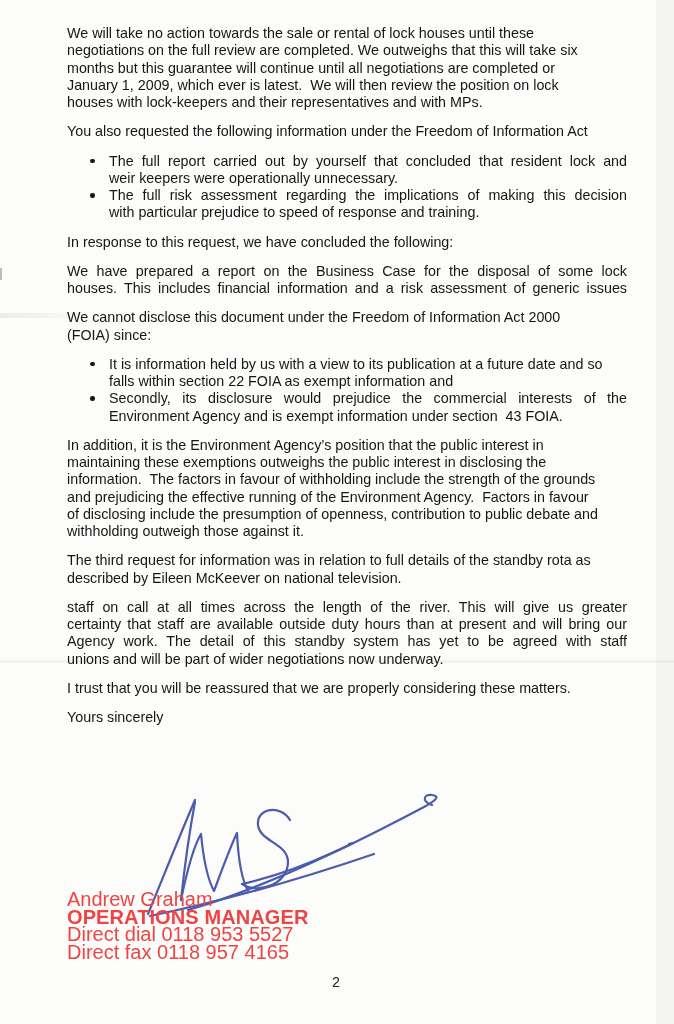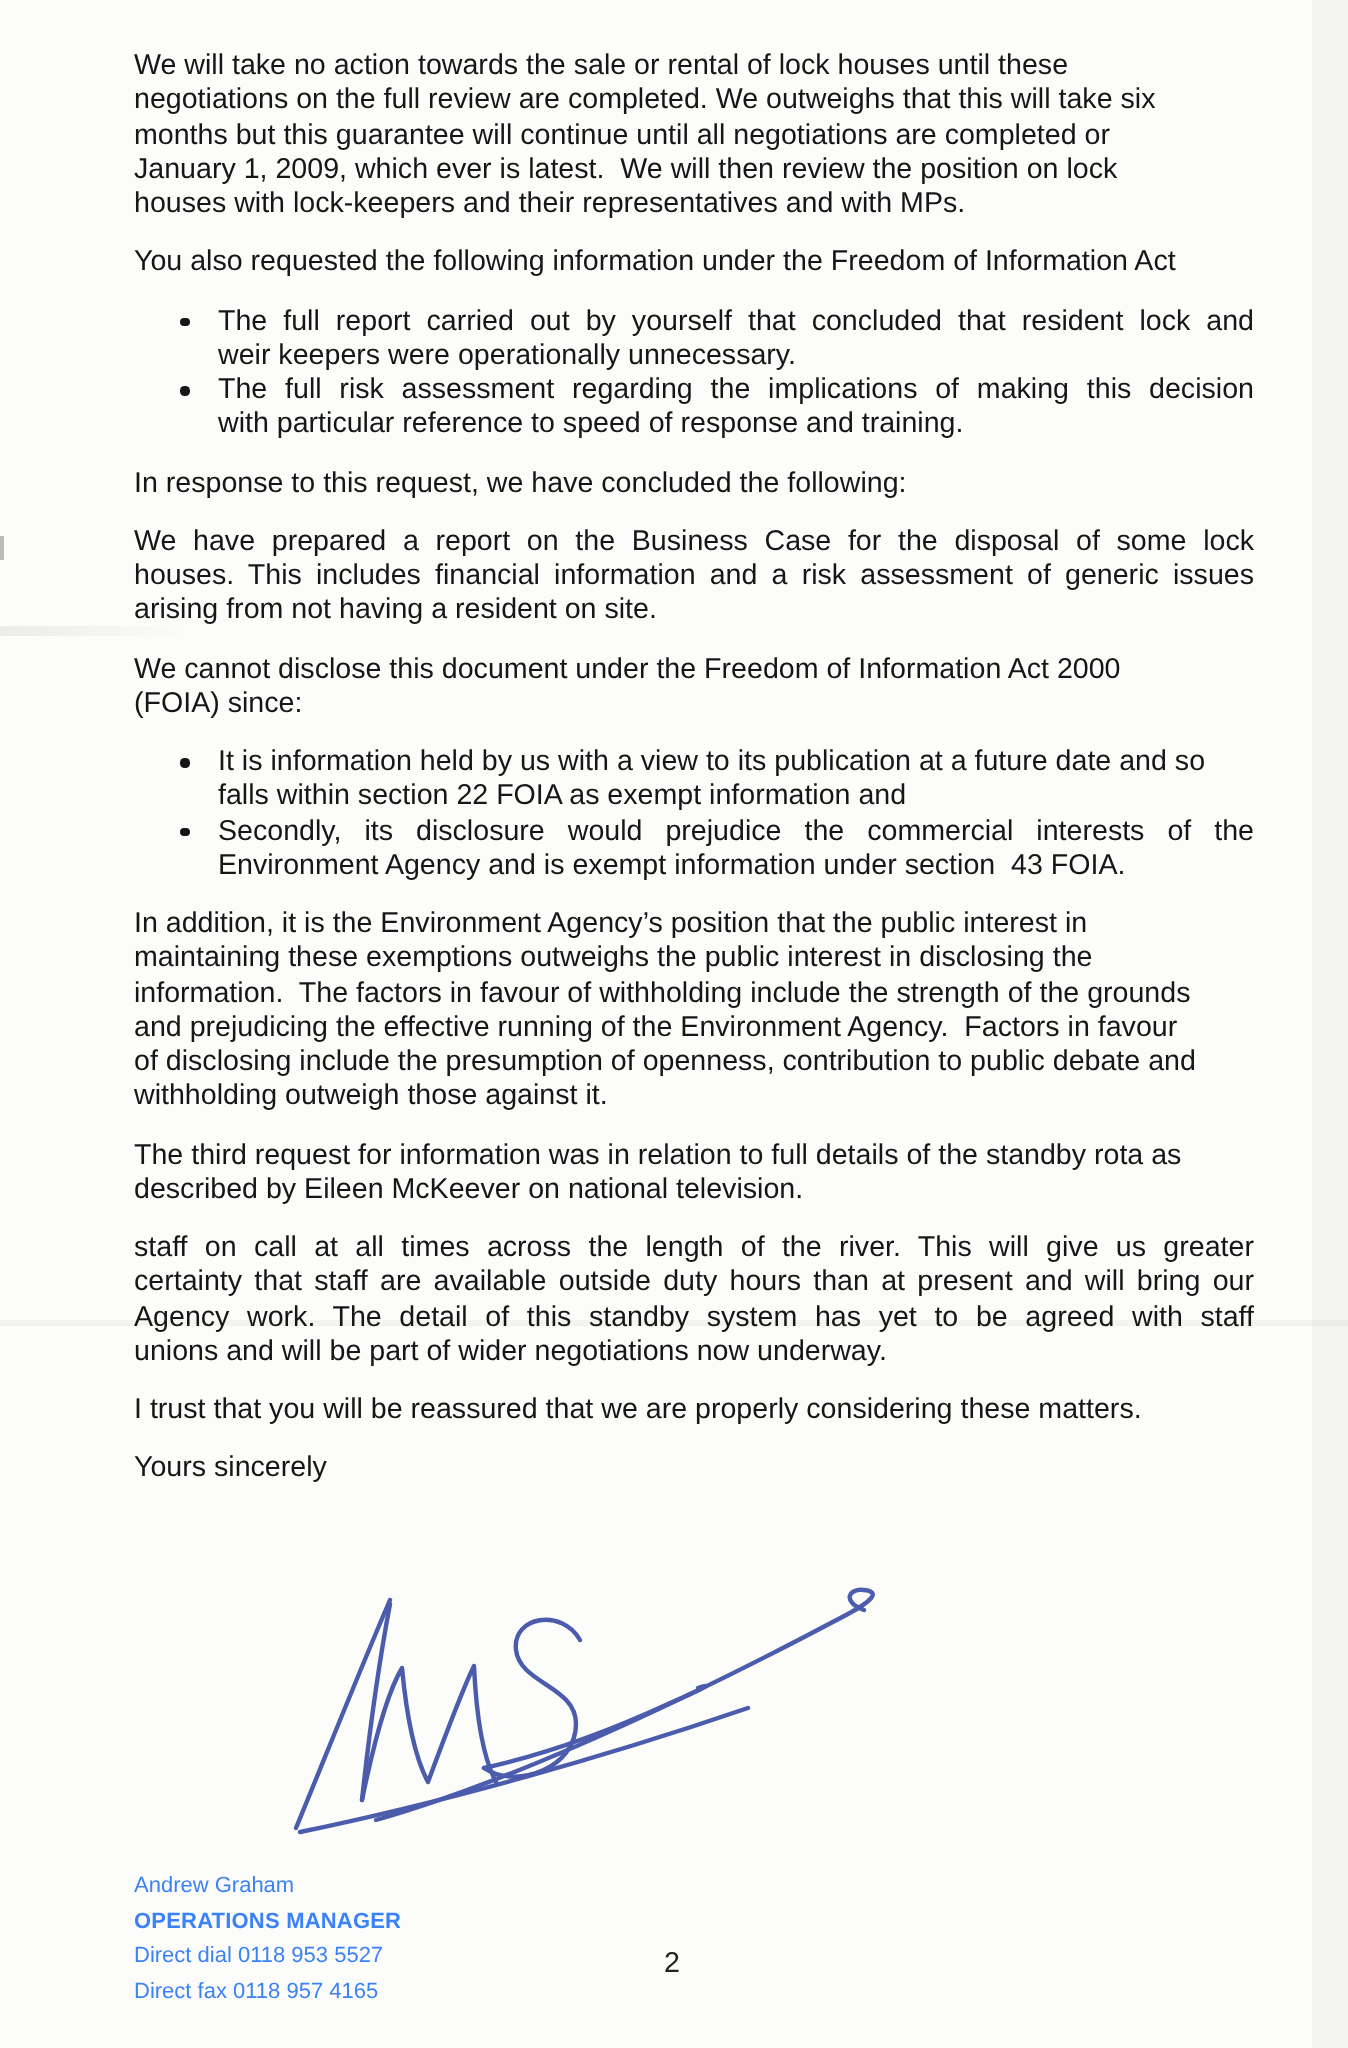--- a/index.html
+++ b/index.html
@@ -22,21 +22,21 @@
   .line.just{
     white-space:normal;text-align:justify;word-spacing:-0.2px;overflow:visible;
   }
   .line.just::after{content:"";display:inline-block;width:100%;height:0;vertical-align:top;line-height:0;}
   .bullet-item{position:relative;padding-left:42px;}
   .bullet-item .dot{
     position:absolute;left:23px;top:6px;width:4.5px;height:4.5px;border-radius:50%;
     background:#161616;
   }
   .sig-block{
-    position:absolute;left:67px;top:935px;font-size:11px;line-height:17.5px;color:#3b82f6;
+    position:absolute;left:67px;top:891px;font-size:20px;line-height:17.5px;color:#ef4444;
   }
   .sig-block .bold{font-weight:bold;letter-spacing:0.1px;}
   .signature-svg{position:absolute;left:138px;top:792px;width:310px;height:132px;}
   .page-number{
     position:absolute;left:0;right:0;top:974px;text-align:center;
     font-size:14.3px;color:#222;transform:translateX(8px);
   }
   
   .tick{position:absolute;left:0;top:268px;width:2px;height:12px;background:#9a9a96;opacity:.65;}
   .streak1{position:absolute;left:0;top:313px;width:95px;height:5px;
@@ -65,30 +65,29 @@
       </div>
       <div class="para">
         <div class="bullet-item">
           <span class="dot"></span>
           <div class="line just">The full report carried out by yourself that concluded that resident lock and</div>
           <div class="line">weir keepers were operationally unnecessary.</div>
         </div>
         <div class="bullet-item">
           <span class="dot"></span>
           <div class="line just">The full risk assessment regarding the implications of making this decision</div>
-          <div class="line">with particular reference to speed of response and training.</div>
+          <div class="line">with particular prejudice to speed of response and training.</div>
         </div>
       </div>
       <div class="para">
         <div class="line">In response to this request, we have concluded the following:</div>
       </div>
       <div class="para">
         <div class="line just">We have prepared a report on the Business Case for the disposal of some lock</div>
         <div class="line just">houses. This includes financial information and a risk assessment of generic issues</div>
-        <div class="line">arising from not having a resident on site.</div>
       </div>
       <div class="para">
         <div class="line">We cannot disclose this document under the Freedom of Information Act 2000</div>
         <div class="line">(FOIA) since:</div>
       </div>
       <div class="para">
         <div class="bullet-item">
           <span class="dot"></span>
           <div class="line">It is information held by us with a view to its publication at a future date and so</div>
           <div class="line">falls within section 22 FOIA as exempt information and</div>

